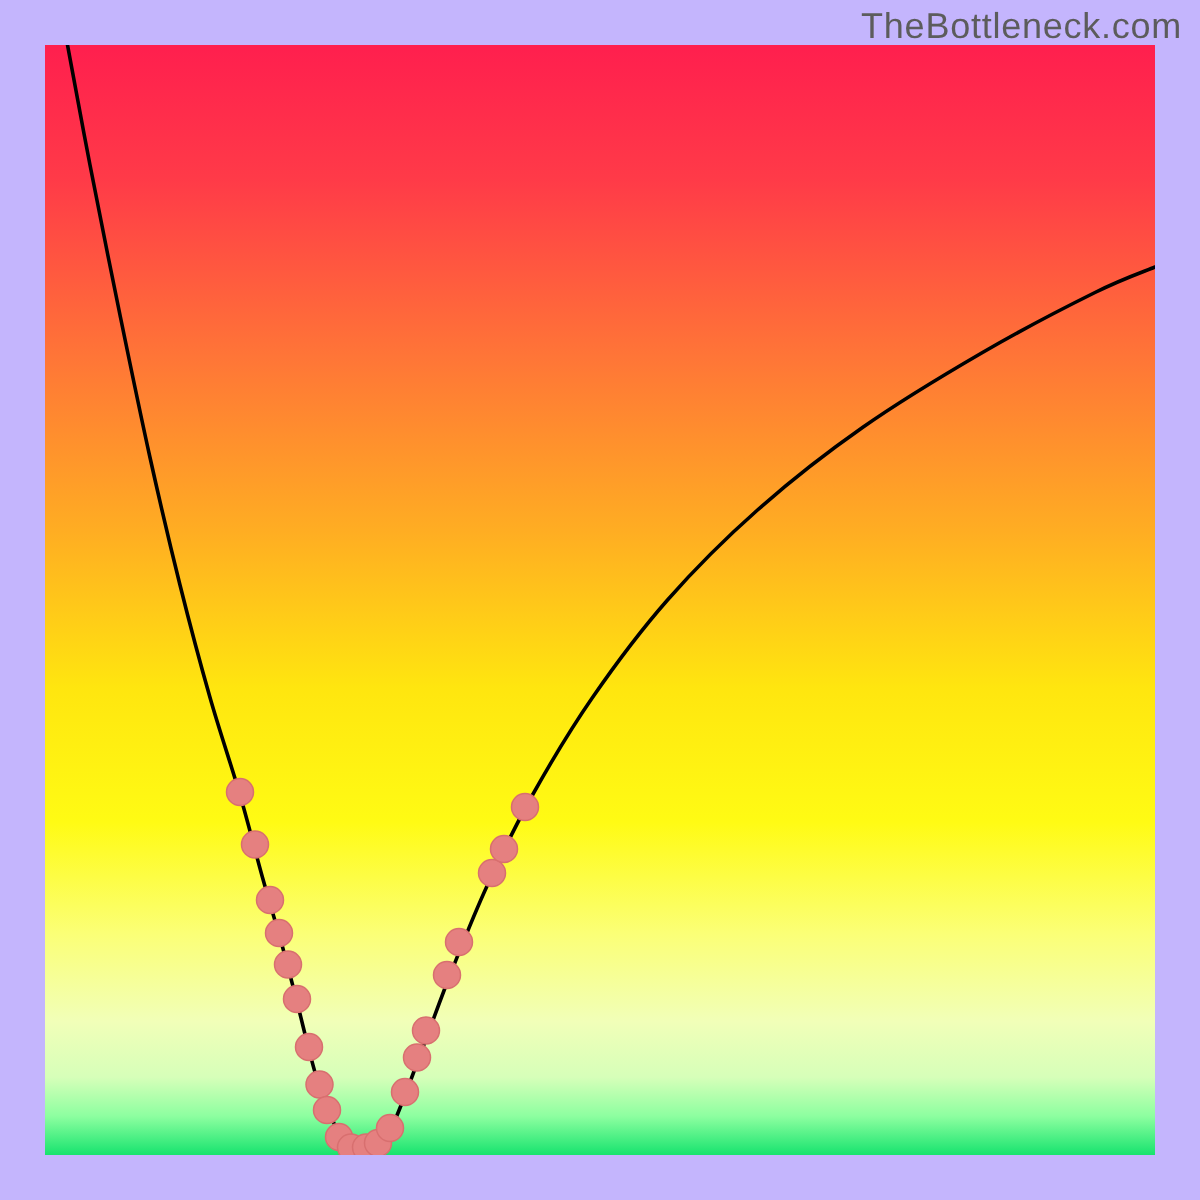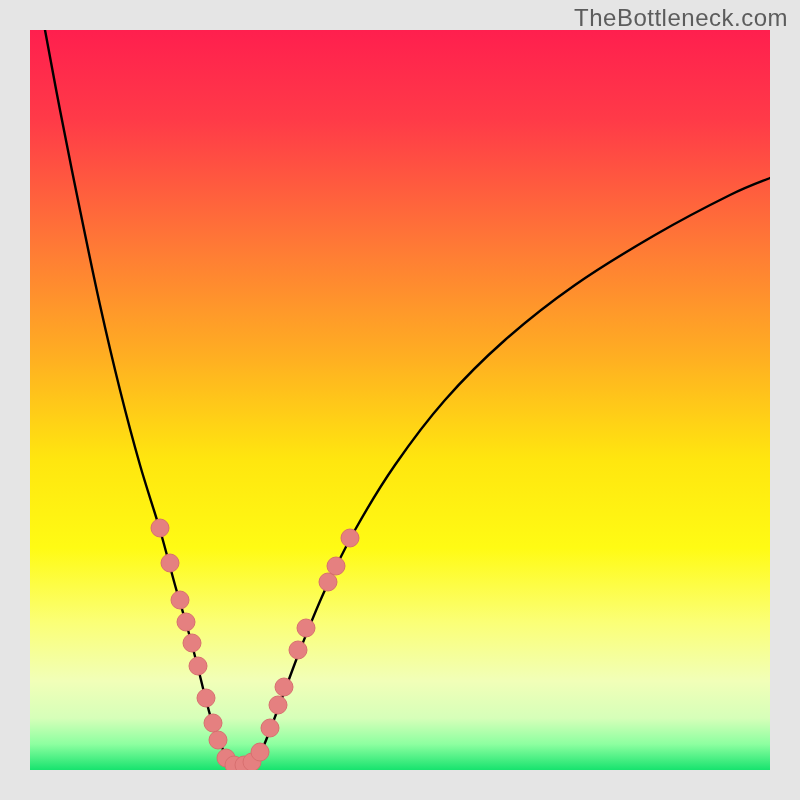--- a/index.html
+++ b/index.html
@@ -1,21 +1,21 @@
 <!DOCTYPE html>
 <html><head>
 <meta charset="utf-8">
 <style>
   * { margin: 0; padding: 0; box-sizing: border-box; }
   html, body { width: 800px; height: 800px; overflow: hidden; background: #000; }
   .frame {
     position: relative;
     width: 800px;
     height: 800px;
-    background: #e5e5e5;
+    background: #c4b5fd;
   }
   .plot-area {
     position: absolute;
     left: 30px;
     top: 30px;
     width: 740px;
     height: 740px;
     overflow: hidden;
   }
   .gradient {

